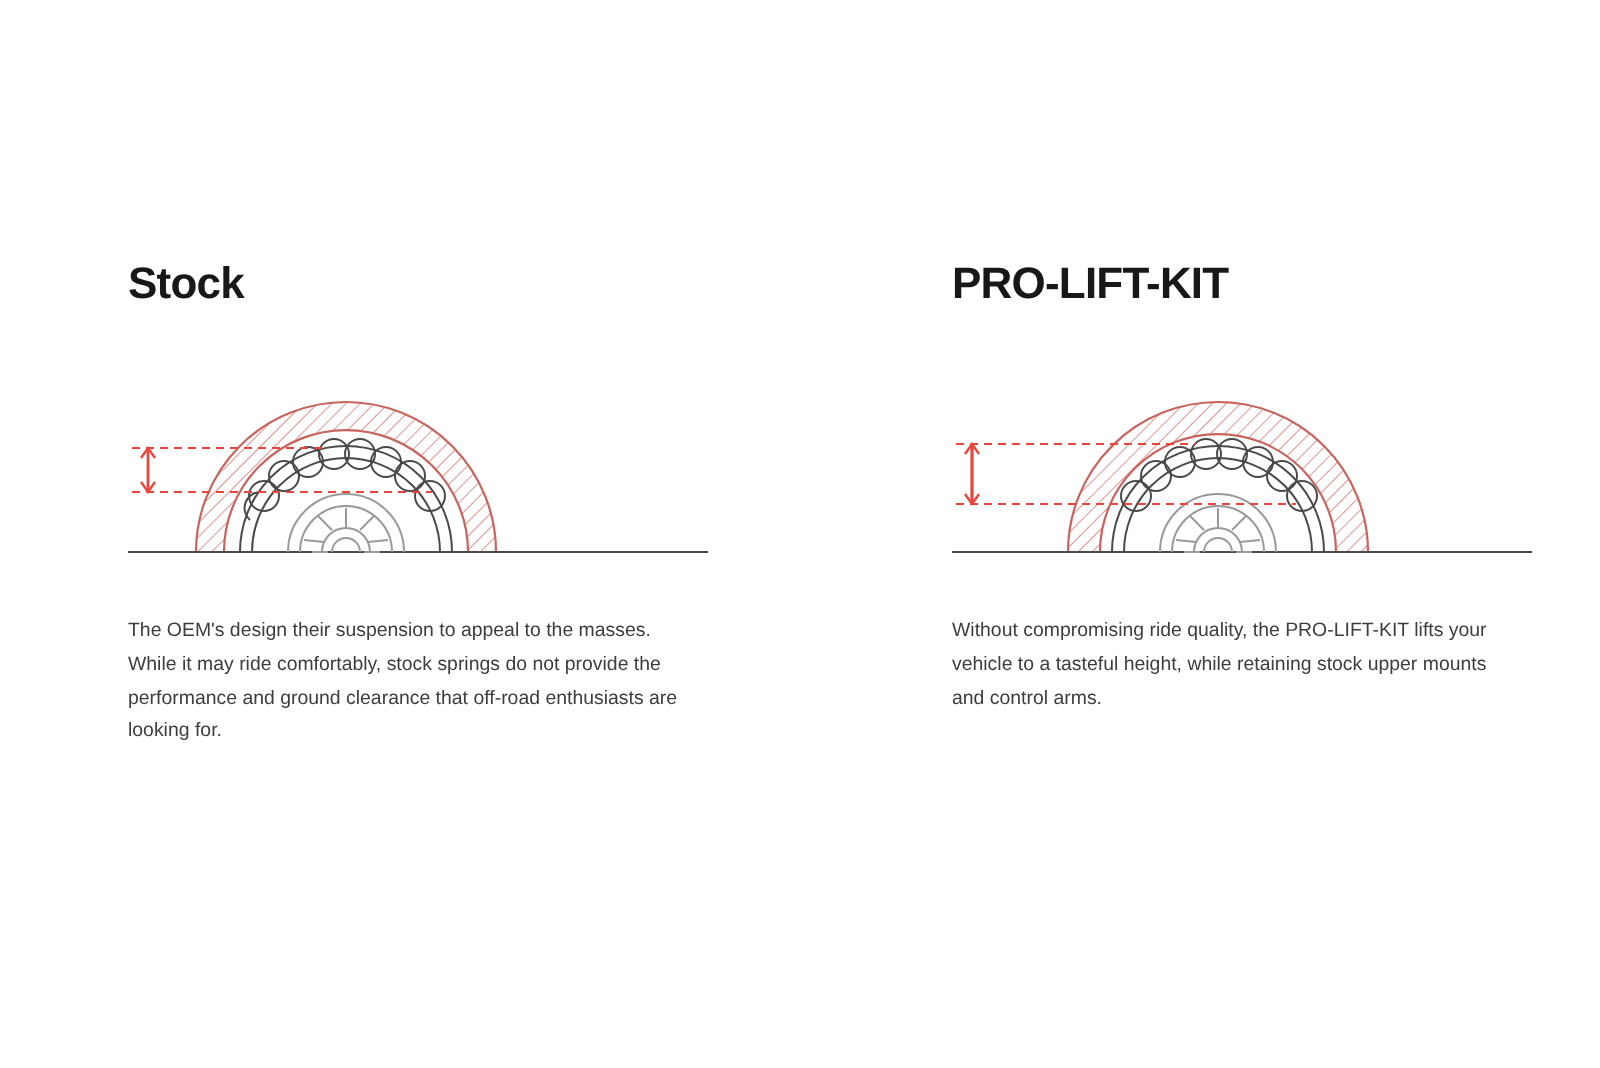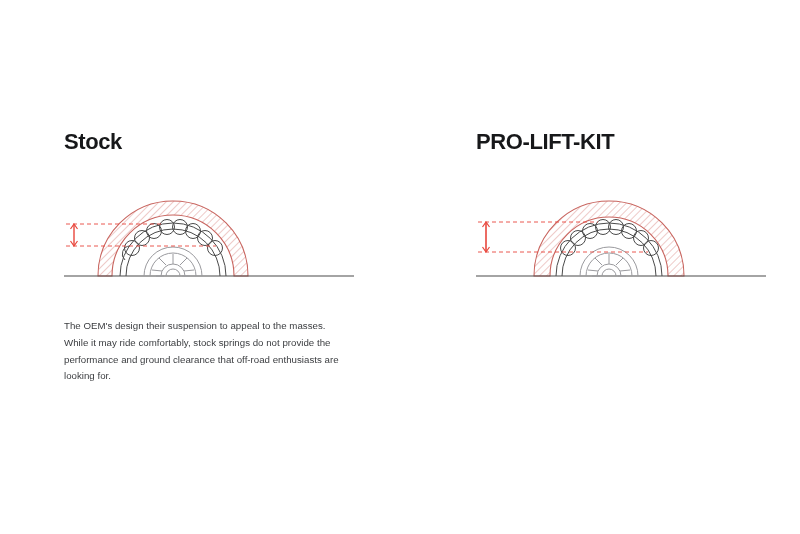--- a/index.html
+++ b/index.html
@@ -39,21 +39,21 @@
   .figure {
     position: relative;
     width: 290px;
     height: 110px;
   }
   .figure svg {
     display: block;
   }
 
   .panel-body {
-    margin-top: 32px;
+    margin-top: 22px;
     font-size: 9.7px;
     line-height: 1.72;
     color: #3b3d40;
     width: 285px;
     letter-spacing: 0.01px;
   }
 </style>
 </head>
 <body>
 
@@ -169,15 +169,16 @@
         <g stroke="#e8463c">
           <line x1="2" y1="46" x2="122" y2="46" stroke-width="0.9" stroke-dasharray="4 3"></line>
           <line x1="2" y1="76" x2="172" y2="76" stroke-width="0.9" stroke-dasharray="4 3"></line>
           <line x1="10" y1="47" x2="10" y2="75" stroke-width="1.6"></line>
           <path d="M 6.5,51 L 10,46 L 13.5,51" fill="none" stroke-width="1.2"></path>
           <path d="M 6.5,71 L 10,76 L 13.5,71" fill="none" stroke-width="1.2"></path>
         </g>
       </svg>
     </div>
 
+    <p class="panel-body">Without compromising ride quality, the PRO-LIFT-KIT lifts your vehicle to a tasteful height, while retaining stock upper mounts and control arms.</p>
   </div>
 
 </div>
 
 </body></html>

